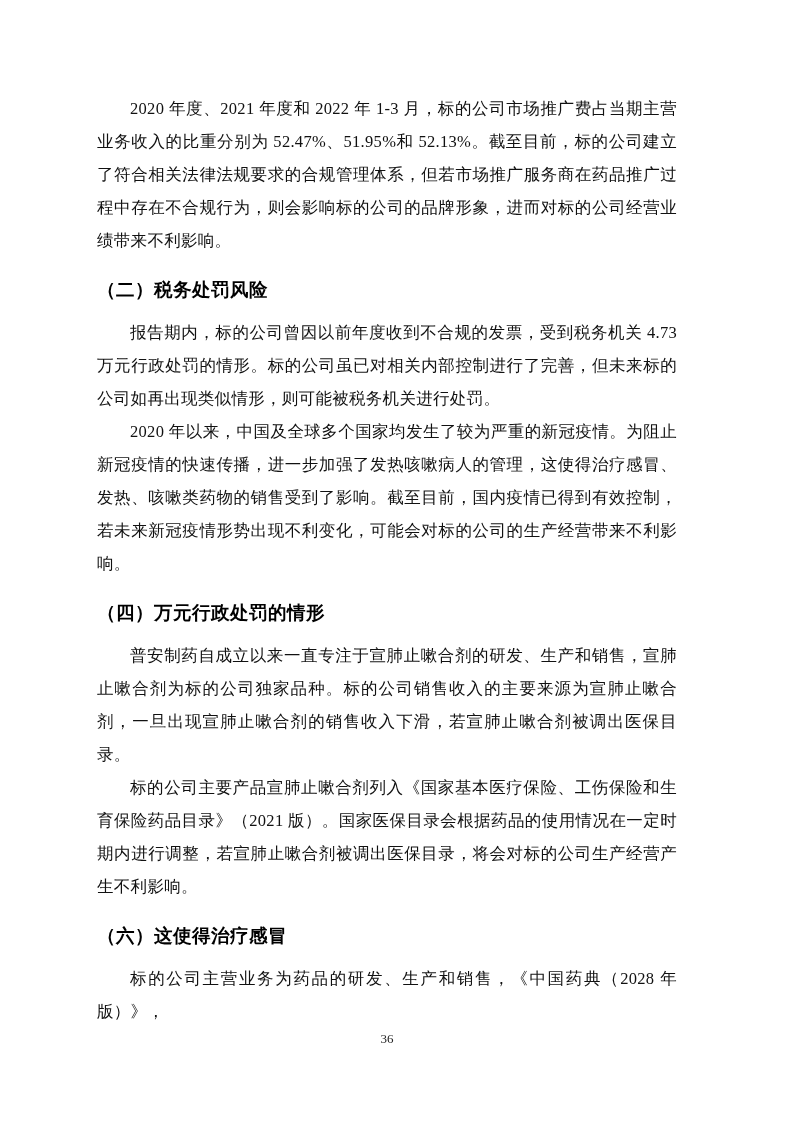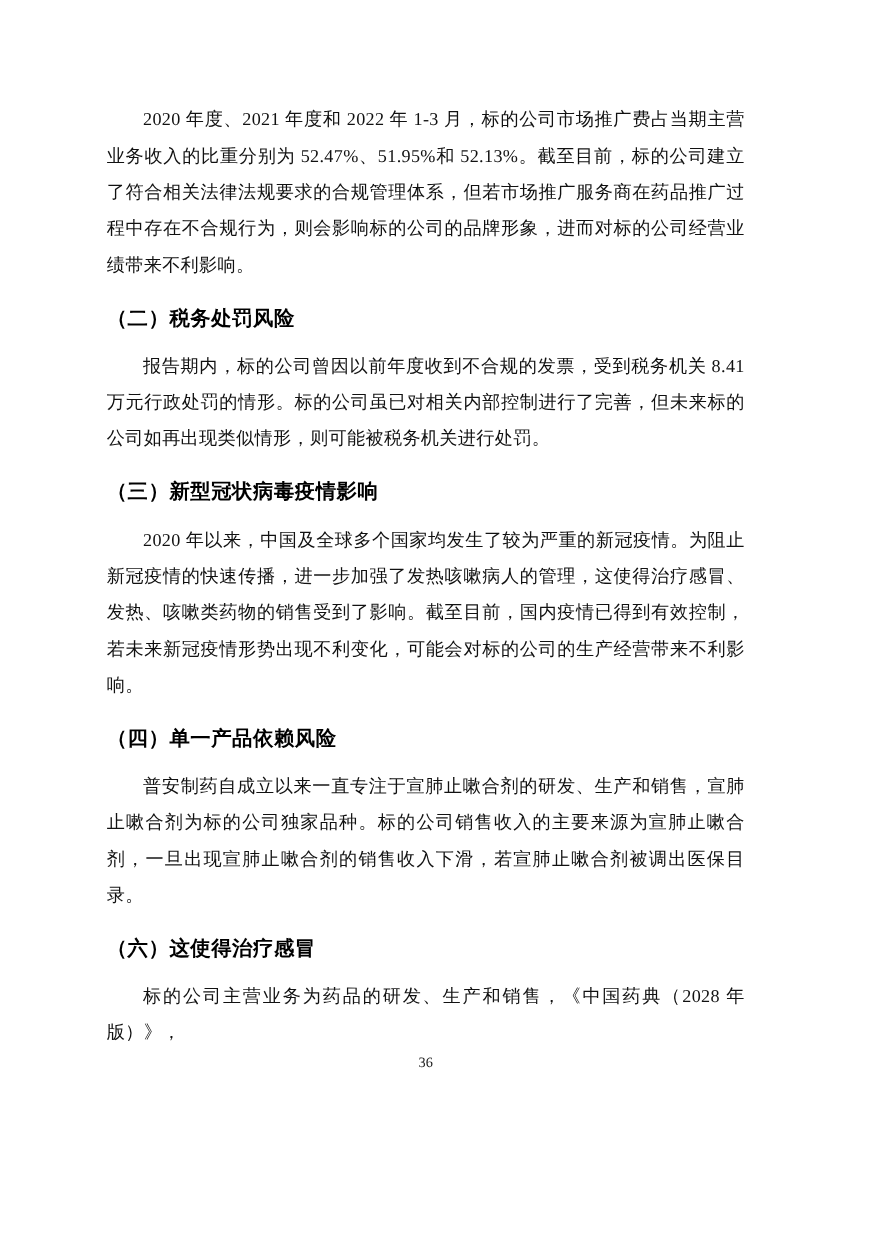--- a/index.html
+++ b/index.html
@@ -24,21 +24,21 @@
     font-size: 16.5px;
     line-height: 33px;
     text-align: justify;
     text-justify: inter-ideograph;
     text-indent: 2em;
     letter-spacing: 0.3px;
     color: #111111;
   }
   h2.section-heading {
     margin: 20px 0 13px 0;
-    font-family: Liberation Serif, serif;
+    font-family: Liberation Sans, sans-serif;
     font-weight: bold;
     font-size: 18.5px;
     line-height: 26px;
     letter-spacing: 0.5px;
     color: #000000;
   }
   .page-number {
     margin-top: 2px;
     text-align: center;
     font-size: 13px;
@@ -48,27 +48,27 @@
   }
 </style>
 </head>
 <body>
 
 <div class="page">
 
   <p class="body-text">2020 年度、2021 年度和 2022 年 1-3 月，标的公司市场推广费占当期主营业务收入的比重分别为 52.47%、51.95%和 52.13%。截至目前，标的公司建立了符合相关法律法规要求的合规管理体系，但若市场推广服务商在药品推广过程中存在不合规行为，则会影响标的公司的品牌形象，进而对标的公司经营业绩带来不利影响。</p>
 
   <h2 class="section-heading">（二）税务处罚风险</h2>
-  <p class="body-text">报告期内，标的公司曾因以前年度收到不合规的发票，受到税务机关 8.41 万元行政处罚的情形。标的公司虽已对相关内部控制进行了完善，但未来标的公司如再出现类似情形，则可能被税务机关进行处罚。</p>
+  <p class="body-text">报告期内，标的公司曾因以前年度收到不合规的发票，受到税务机关 4.73 万元行政处罚的情形。标的公司虽已对相关内部控制进行了完善，但未来标的公司如再出现类似情形，则可能被税务机关进行处罚。</p>
 
-  <h2 class="section-heading">（三）新型冠状病毒疫情影响</h2>
   <p class="body-text">2020 年以来，中国及全球多个国家均发生了较为严重的新冠疫情。为阻止新冠疫情的快速传播，进一步加强了发热咳嗽病人的管理，这使得治疗感冒、发热、咳嗽类药物的销售受到了影响。截至目前，国内疫情已得到有效控制，若未来新冠疫情形势出现不利变化，可能会对标的公司的生产经营带来不利影响。</p>
 
-  <h2 class="section-heading">（四）单一产品依赖风险</h2>
+  <h2 class="section-heading">（四）万元行政处罚的情形</h2>
   <p class="body-text">普安制药自成立以来一直专注于宣肺止嗽合剂的研发、生产和销售，宣肺止嗽合剂为标的公司独家品种。标的公司销售收入的主要来源为宣肺止嗽合剂，一旦出现宣肺止嗽合剂的销售收入下滑，若宣肺止嗽合剂被调出医保目录。</p>
 
+  <p class="body-text">标的公司主要产品宣肺止嗽合剂列入《国家基本医疗保险、工伤保险和生育保险药品目录》（2021 版）。国家医保目录会根据药品的使用情况在一定时期内进行调整，若宣肺止嗽合剂被调出医保目录，将会对标的公司生产经营产生不利影响。</p>
 
   <h2 class="section-heading">（六）这使得治疗感冒</h2>
   <p class="body-text">标的公司主营业务为药品的研发、生产和销售，《中国药典（2028 年版）》，</p>
 
   <div class="page-number">36</div>
 
 </div>
 
 </body></html>

